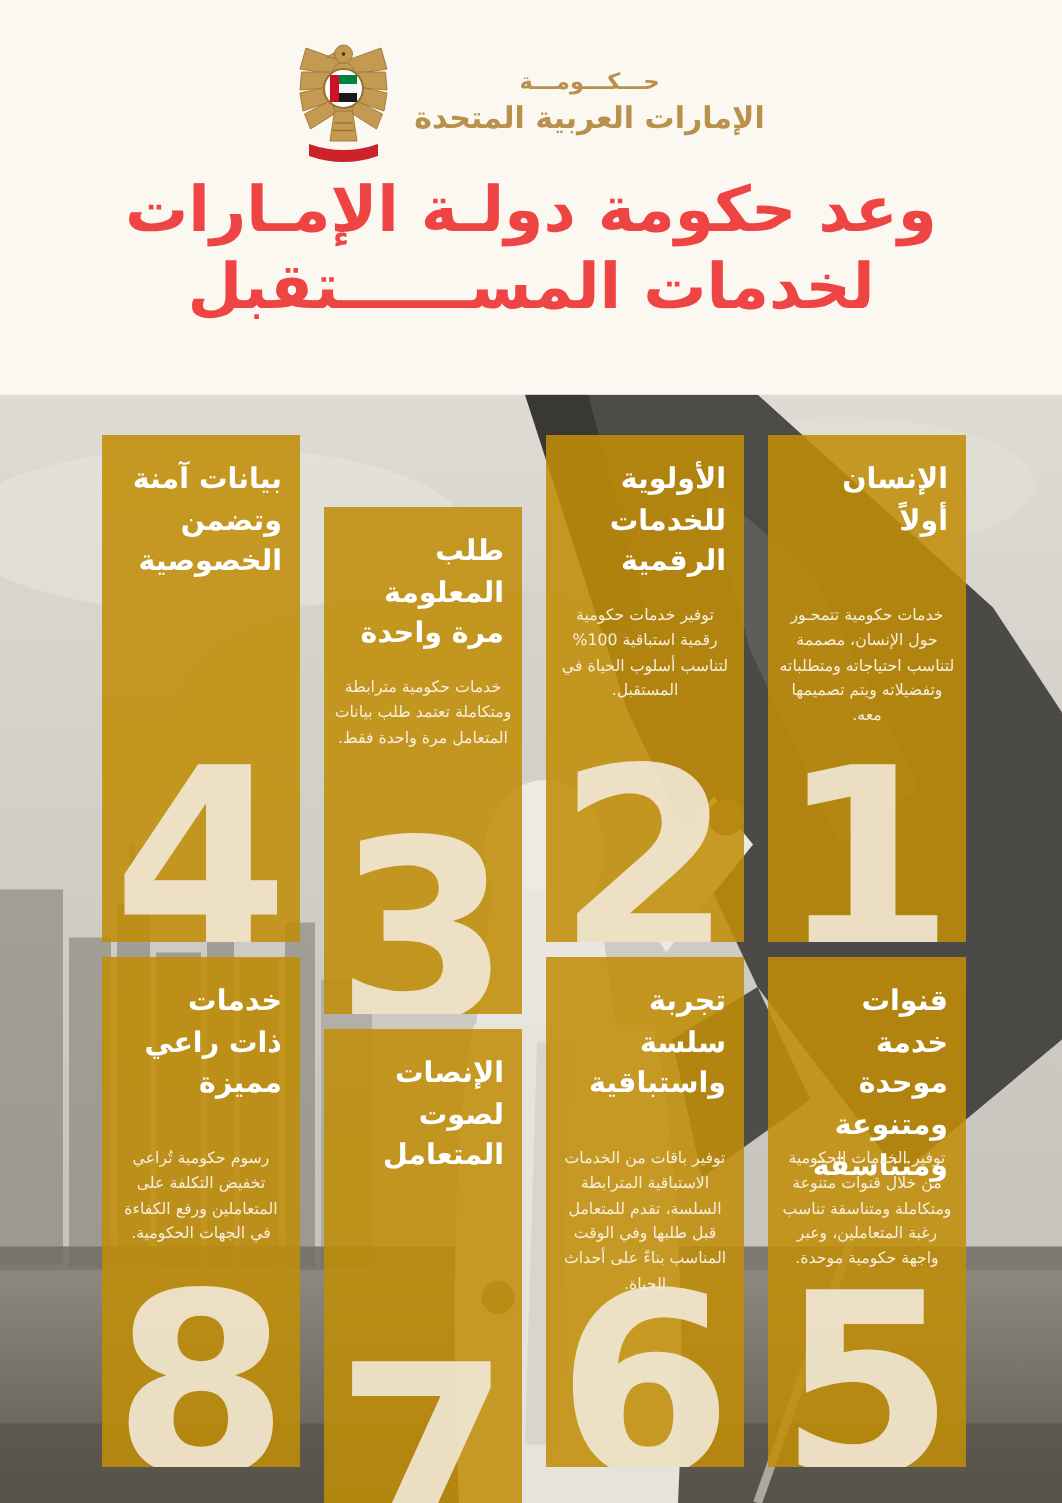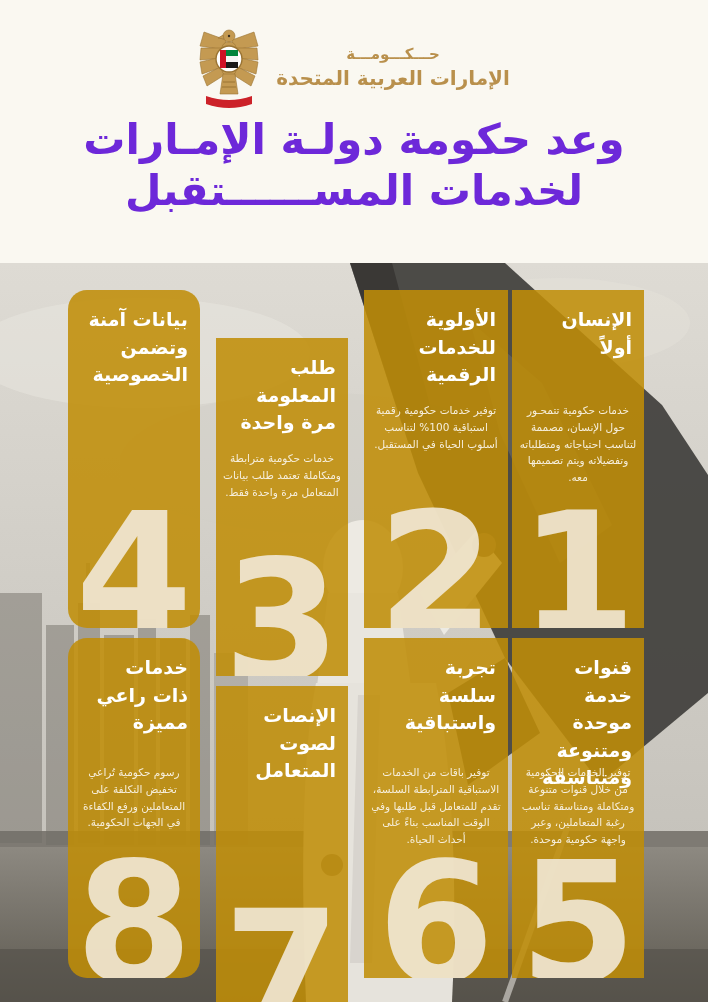--- a/index.html
+++ b/index.html
@@ -12,34 +12,34 @@
   
   .header{position:absolute;top:0;left:0;width:708px;height:263px;background:#faf8f1;}
   .logo{position:absolute;top:26px;left:0;right:0;display:flex;flex-direction:row;
         justify-content:center;align-items:center;gap:16px;direction:ltr;}
   .logo-text{display:flex;flex-direction:column;align-items:center;gap:3px;
              font-weight:bold;color:#b9904c;}
   .logo-line1{font-size:15px;letter-spacing:1px;text-align:center;}
   .logo-line2{font-size:20px;}
   .main-title{
     position:absolute;top:114px;left:0;right:0;text-align:center;
-    font-size:42px;font-weight:bold;color:#6d28d9;line-height:1.22;
+    font-size:42px;font-weight:bold;color:#ef4444;line-height:1.22;
     white-space:pre-line;
   }
   
   .photo{position:absolute;top:263px;left:0;width:708px;height:739px;}
   
   .card{
     position:absolute;width:132px;overflow:hidden;
     background:rgba(192,141,7,0.87);
     color:#ffffff;
   }
   .row-top .card{top:290px;height:338px;}
   .row-bottom .card{top:638px;height:340px;}
-  .c1,.c5{left:512px;} .c2,.c6{left:364px;padding-left:12px;} .c3,.c7{left:216px;margin-top:48px;} .c4,.c8{left:68px;border-radius:19px;}
+  .c1,.c5{left:512px;} .c2,.c6{left:364px;} .c3,.c7{left:216px;margin-top:48px;} .c4,.c8{left:68px;}
   .card-title{
     font-weight:bold;font-size:19px;line-height:1.45;text-align:right;
     margin:16px 12px 0 8px;white-space:pre-line;
   }
   .card-desc{
     position:absolute;left:7px;right:7px;
     font-size:10.5px;line-height:1.6;text-align:center;color:#f6eedb;
   }
   .row-top .card-desc{top:112px;}
   .row-bottom .card-desc{top:126px;}

